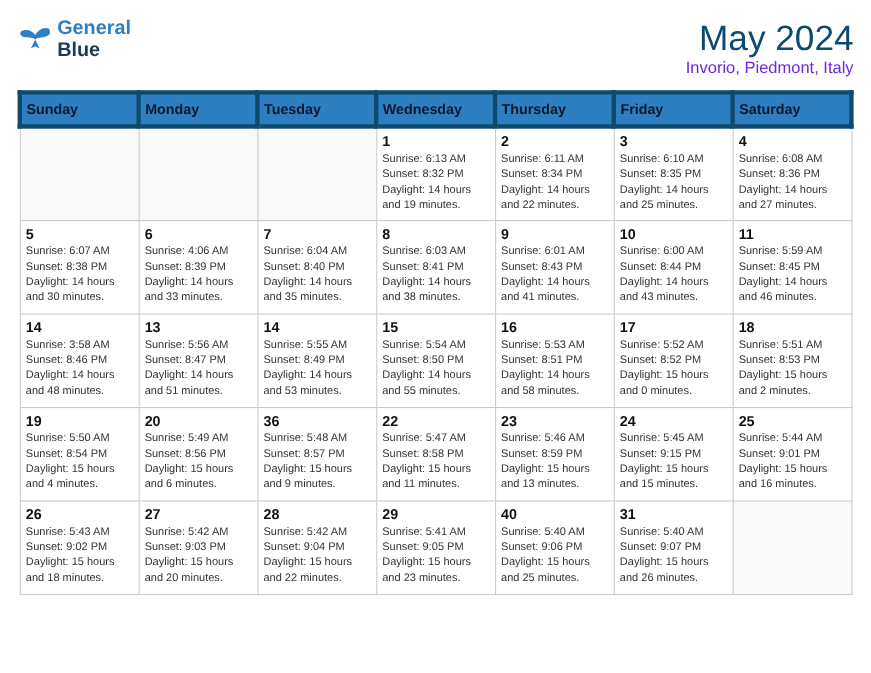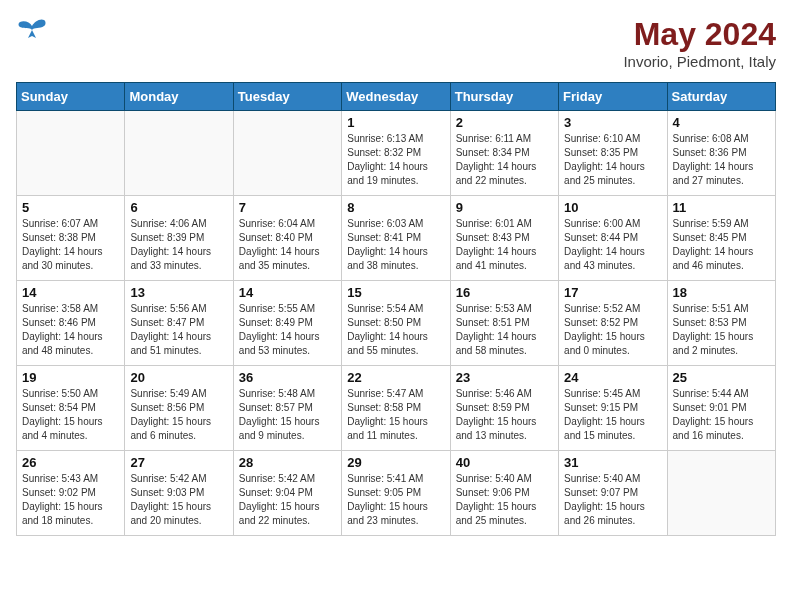--- a/index.html
+++ b/index.html
@@ -32,40 +32,40 @@
     }
     .logo-bird {
       width: 32px;
       height: 28px;
     }
     .title-block {
       text-align: right;
     }
     .calendar-title {
       font-size: 32px;
-      font-weight: bold;
-      color: #7f1d1d;
+      font-weight: normal;
+      color: #0c4a6e;
     }
     .calendar-subtitle {
       font-size: 15px;
-      color: #404040;
+      color: #6d28d9;
     }
     table {
       width: 100%;
       border-collapse: collapse;
       table-layout: fixed;
     }
     thead th {
       background: #2e7fc1;
-      color: #ffffff;
+      color: #0f172a;
       font-size: 13px;
       font-weight: bold;
       padding: 6px 4px;
       text-align: left;
-      border: 1px solid #0c4a6e;
+      border: 4px solid #0c4a6e;
     }
     td {
       border: 1px solid #ccc;
       vertical-align: top;
       padding: 4px 5px;
       font-size: 10.5px;
       color: #222;
       height: 85px;
       background: #fff;
     }
@@ -86,20 +86,24 @@
   </style>
 </head>
 <body>
 
 <div class="header">
   <div class="logo">
     <svg class="logo-bird" viewBox="0 0 32 28" xmlns="http://www.w3.org/2000/svg">
       <path d="M28 4 C24 2, 18 6, 16 10 C14 6, 8 4, 4 6 C2 7, 2 10, 4 11 C8 13, 14 11, 16 14 C18 11, 24 13, 28 10 C30 9, 30 5, 28 4Z" fill="#2e7fc1"></path>
       <path d="M16 14 L12 22 L16 20 L20 22 Z" fill="#2e7fc1"></path>
     </svg>
+    <div class="logo-text">
+      <div><span>General</span></div>
+      <div>Blue</div>
+    </div>
   </div>
   <div class="title-block">
     <div class="calendar-title">May 2024</div>
     <div class="calendar-subtitle">Invorio, Piedmont, Italy</div>
   </div>
 </div>
 
 <table>
   <thead>
     <tr id="header-row">

